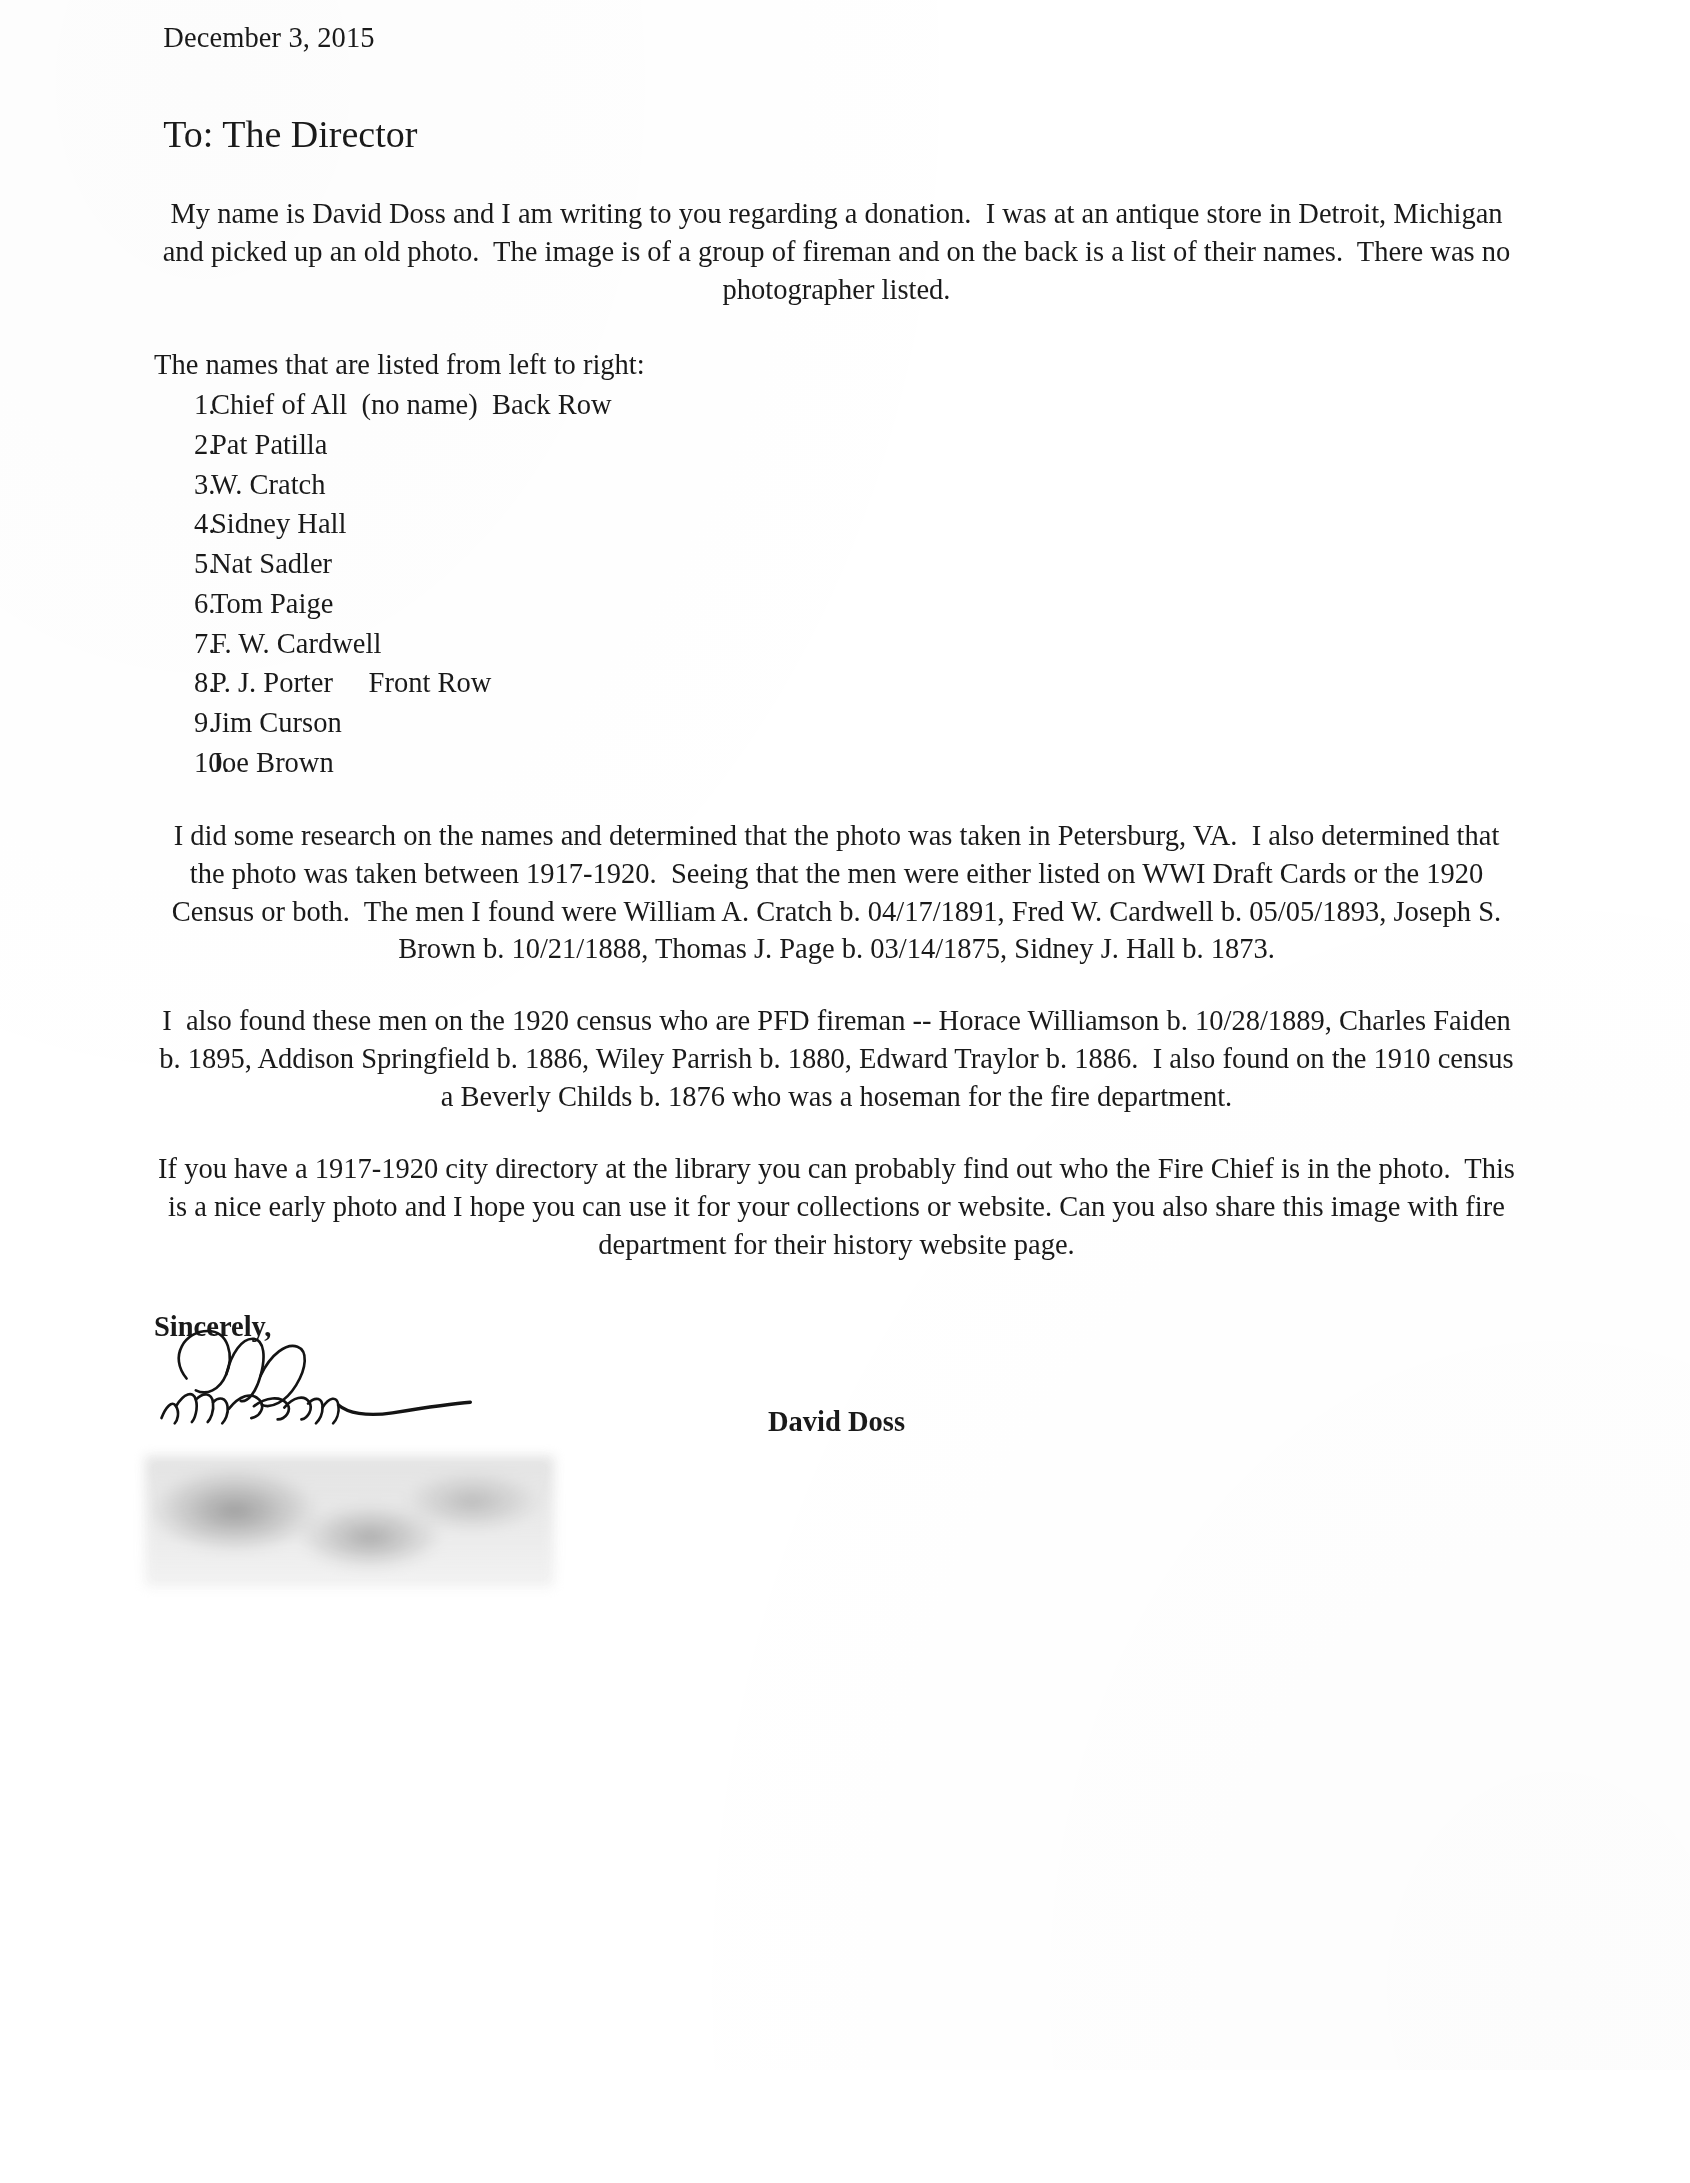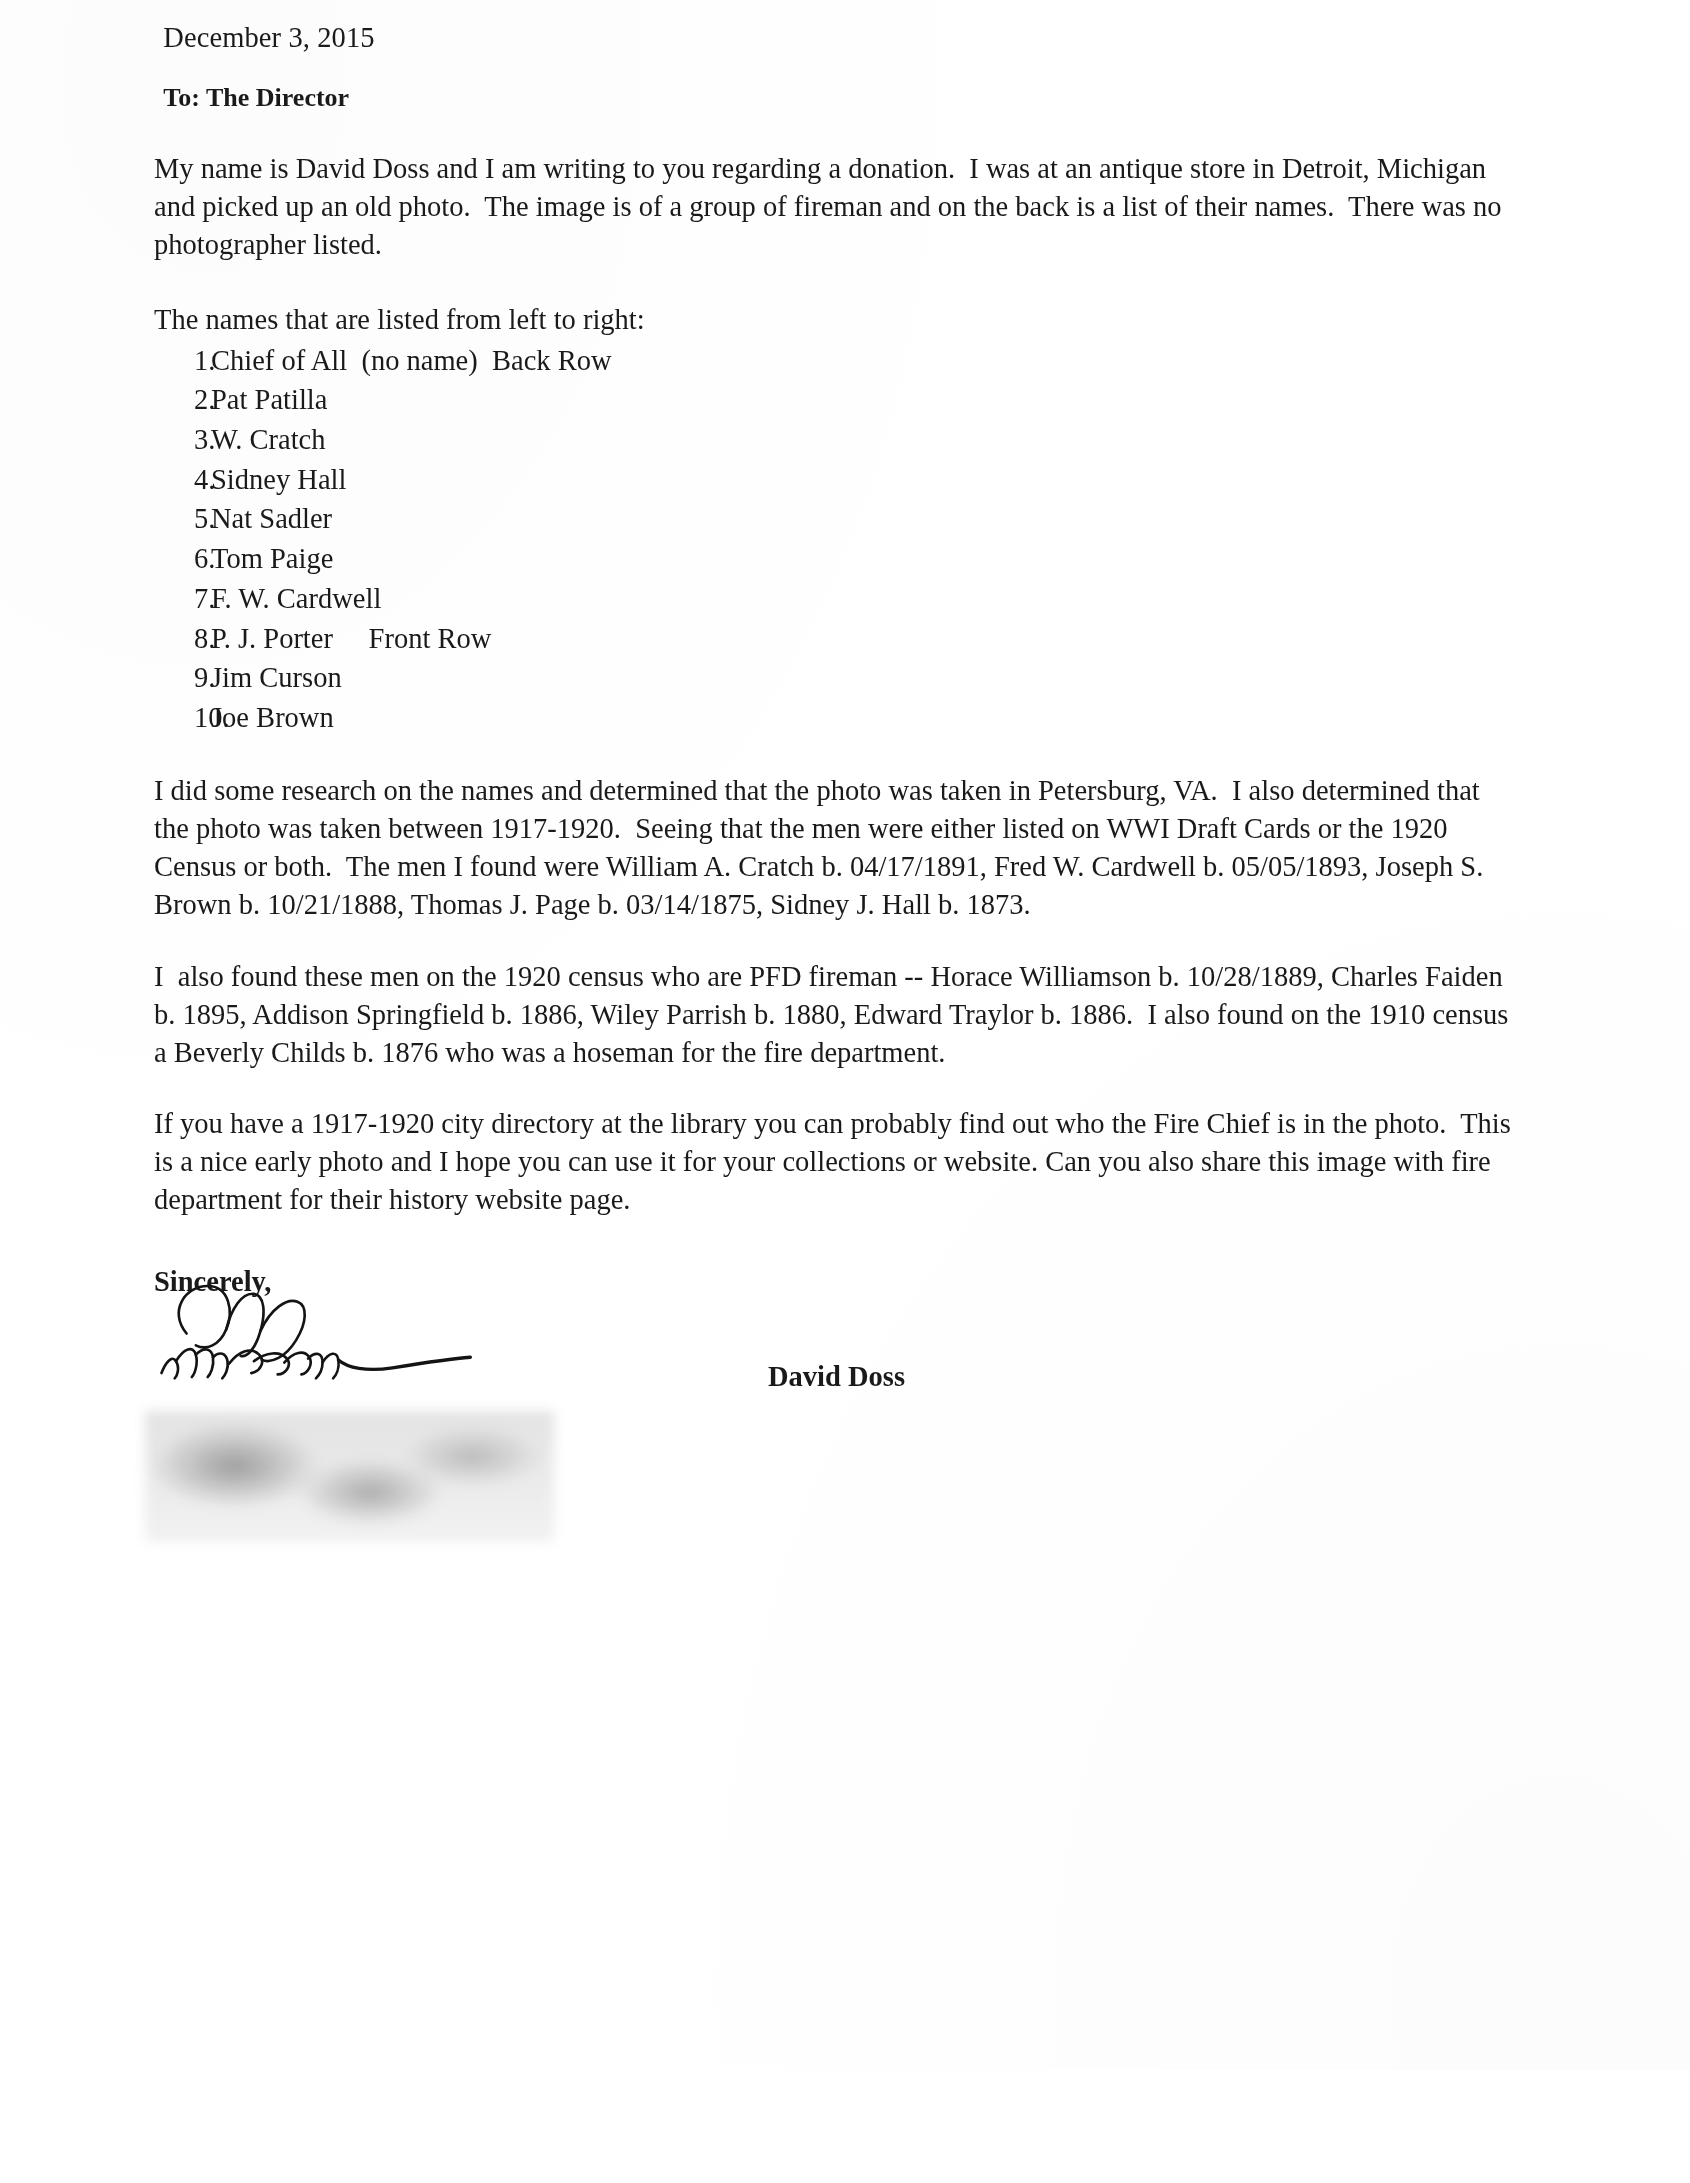--- a/index.html
+++ b/index.html
@@ -42,31 +42,30 @@
     letter-spacing: 0.1px;
   }
   .block-to-from {
     margin-top: 154px;
     margin-left: 9.3px;
     font-size: 28.5px;
     line-height: 1.30;
   }
   .block-to-from .ln { white-space: pre; }
   .director {
-    margin-top: 28px;
+    margin-top: 57px;
     margin-left: 9.3px;
-    font-size: 26px;
+    font-size: 38px;
     line-height: 1.30;
-    font-weight: bold;
   }
   p.body-par {
     font-size: 28.5px;
     line-height: 1.33;
     margin: 36px 0 0 0;
-    text-align: left;
+    text-align: center;
     white-space: pre-wrap;
   }
   p.body-par.tight { margin-top: 34px; }
   .list-intro {
     font-size: 28.5px;
     line-height: 1.33;
     margin: 37px 0 0 0;
   }
   ol.names {
     list-style: none;

